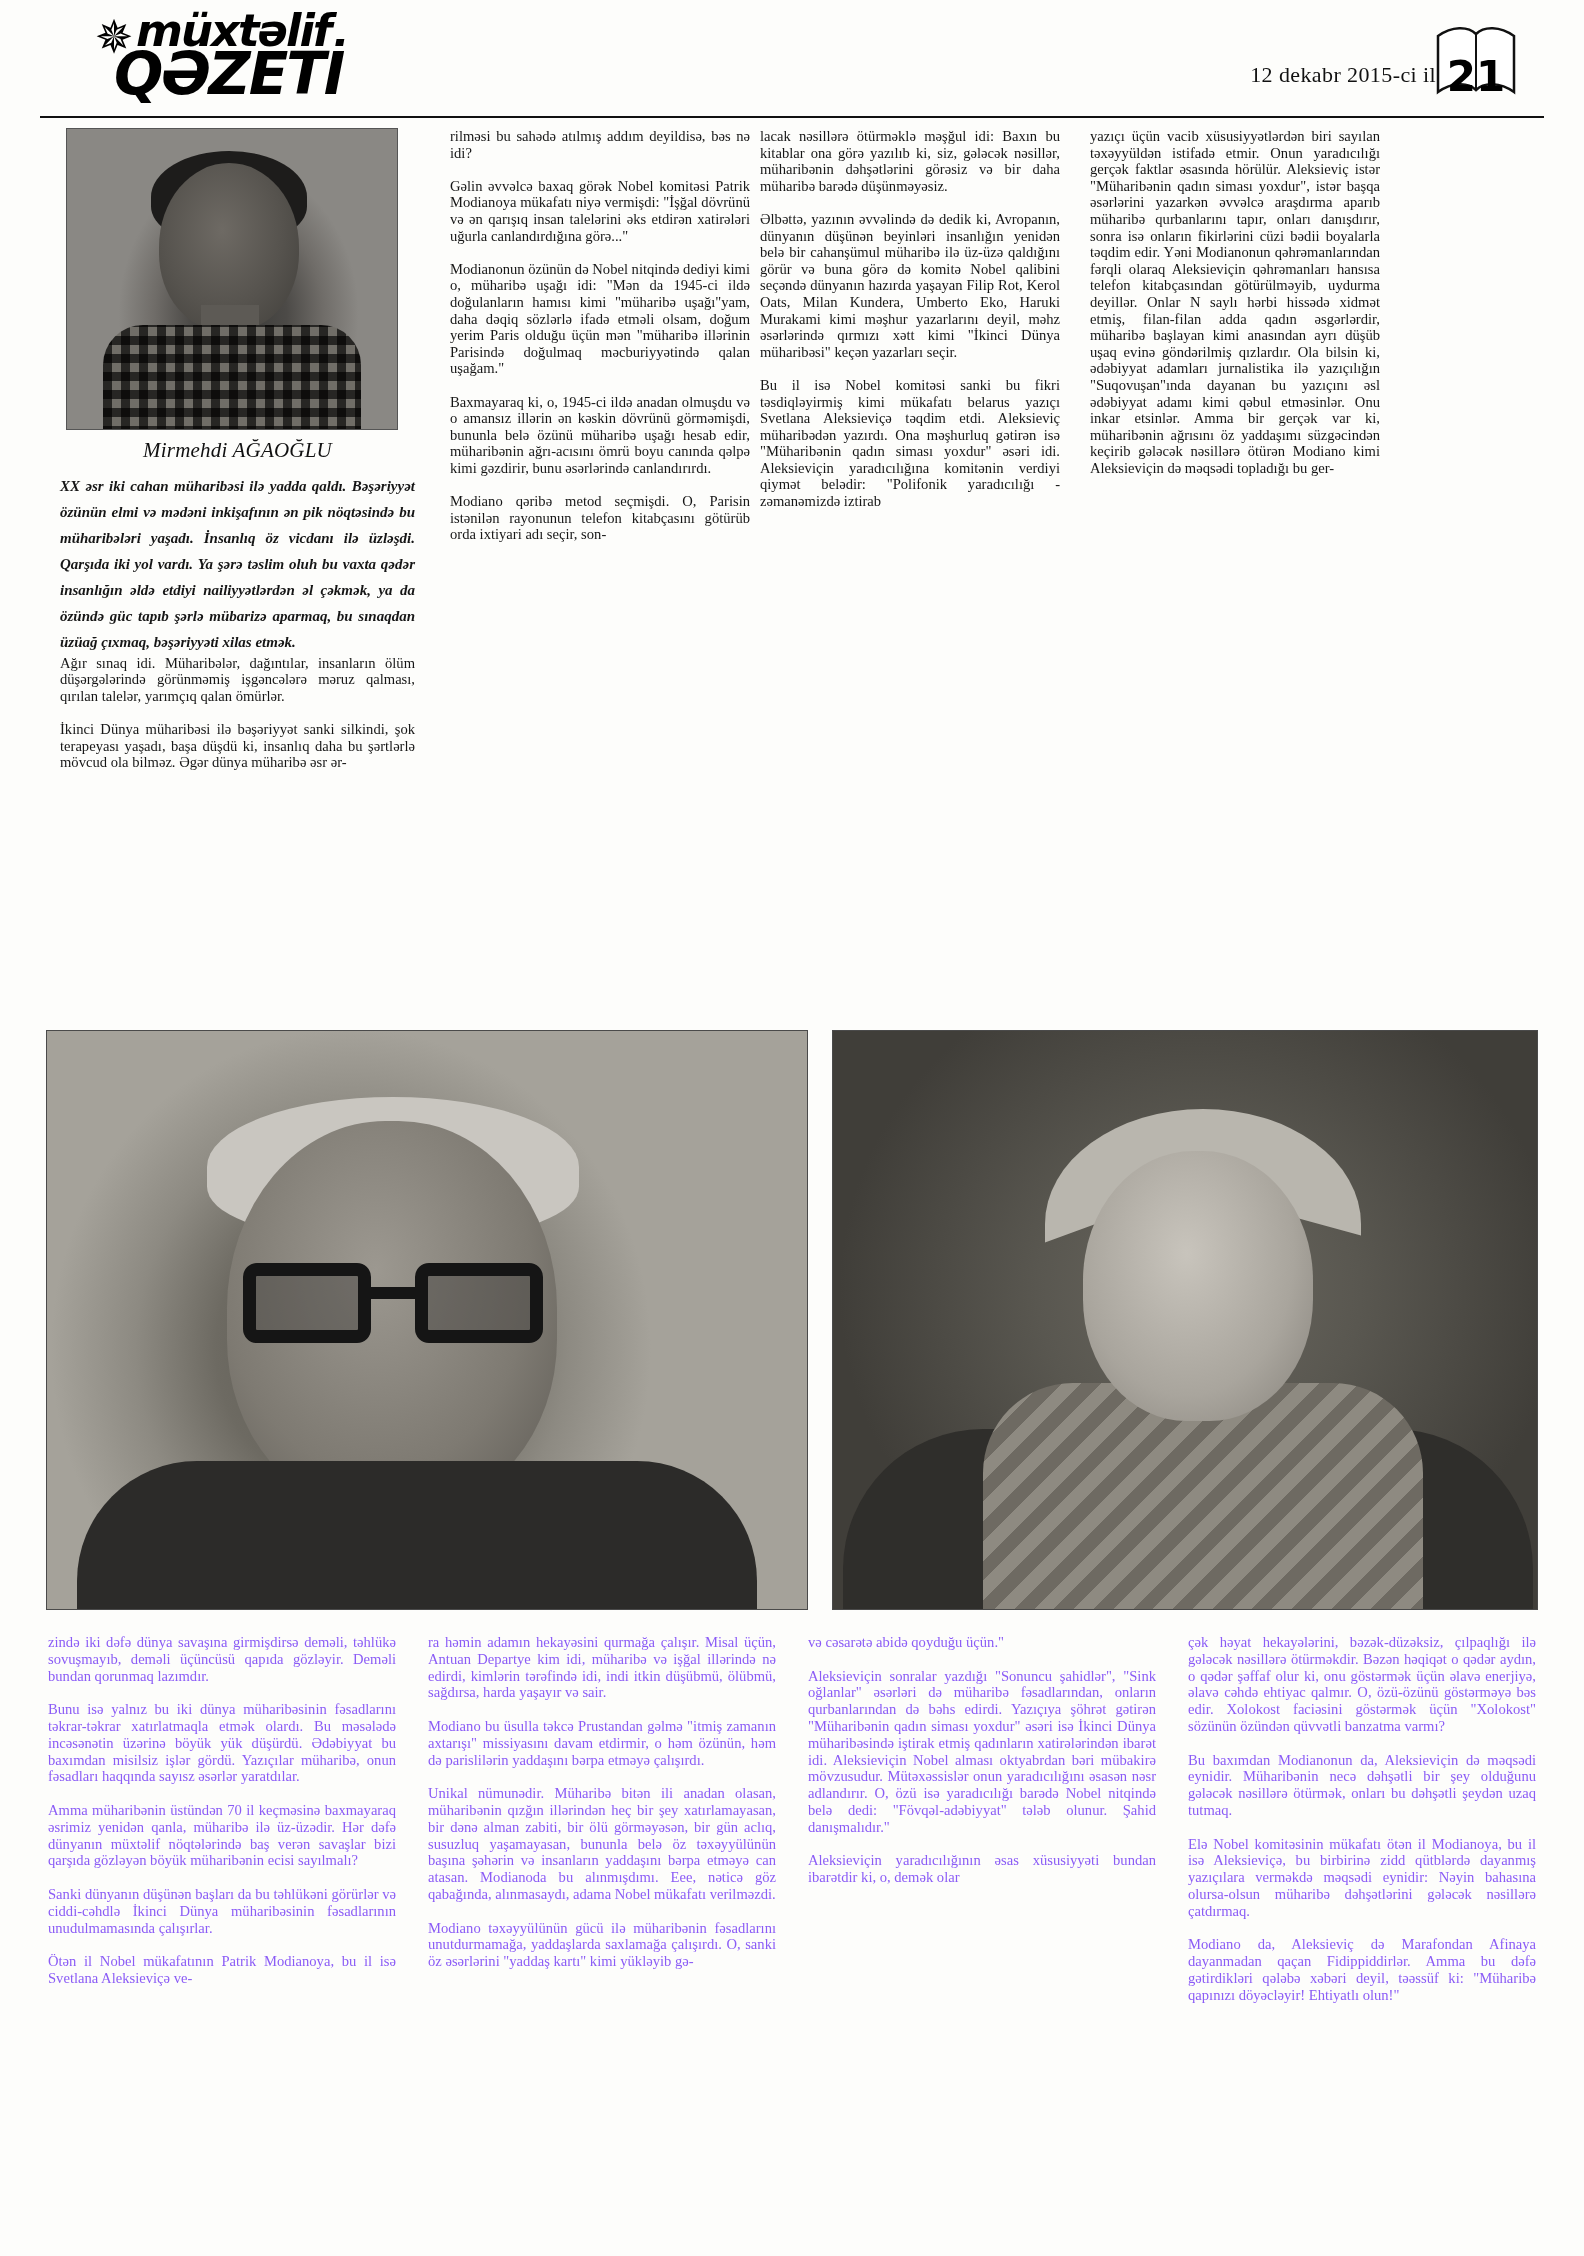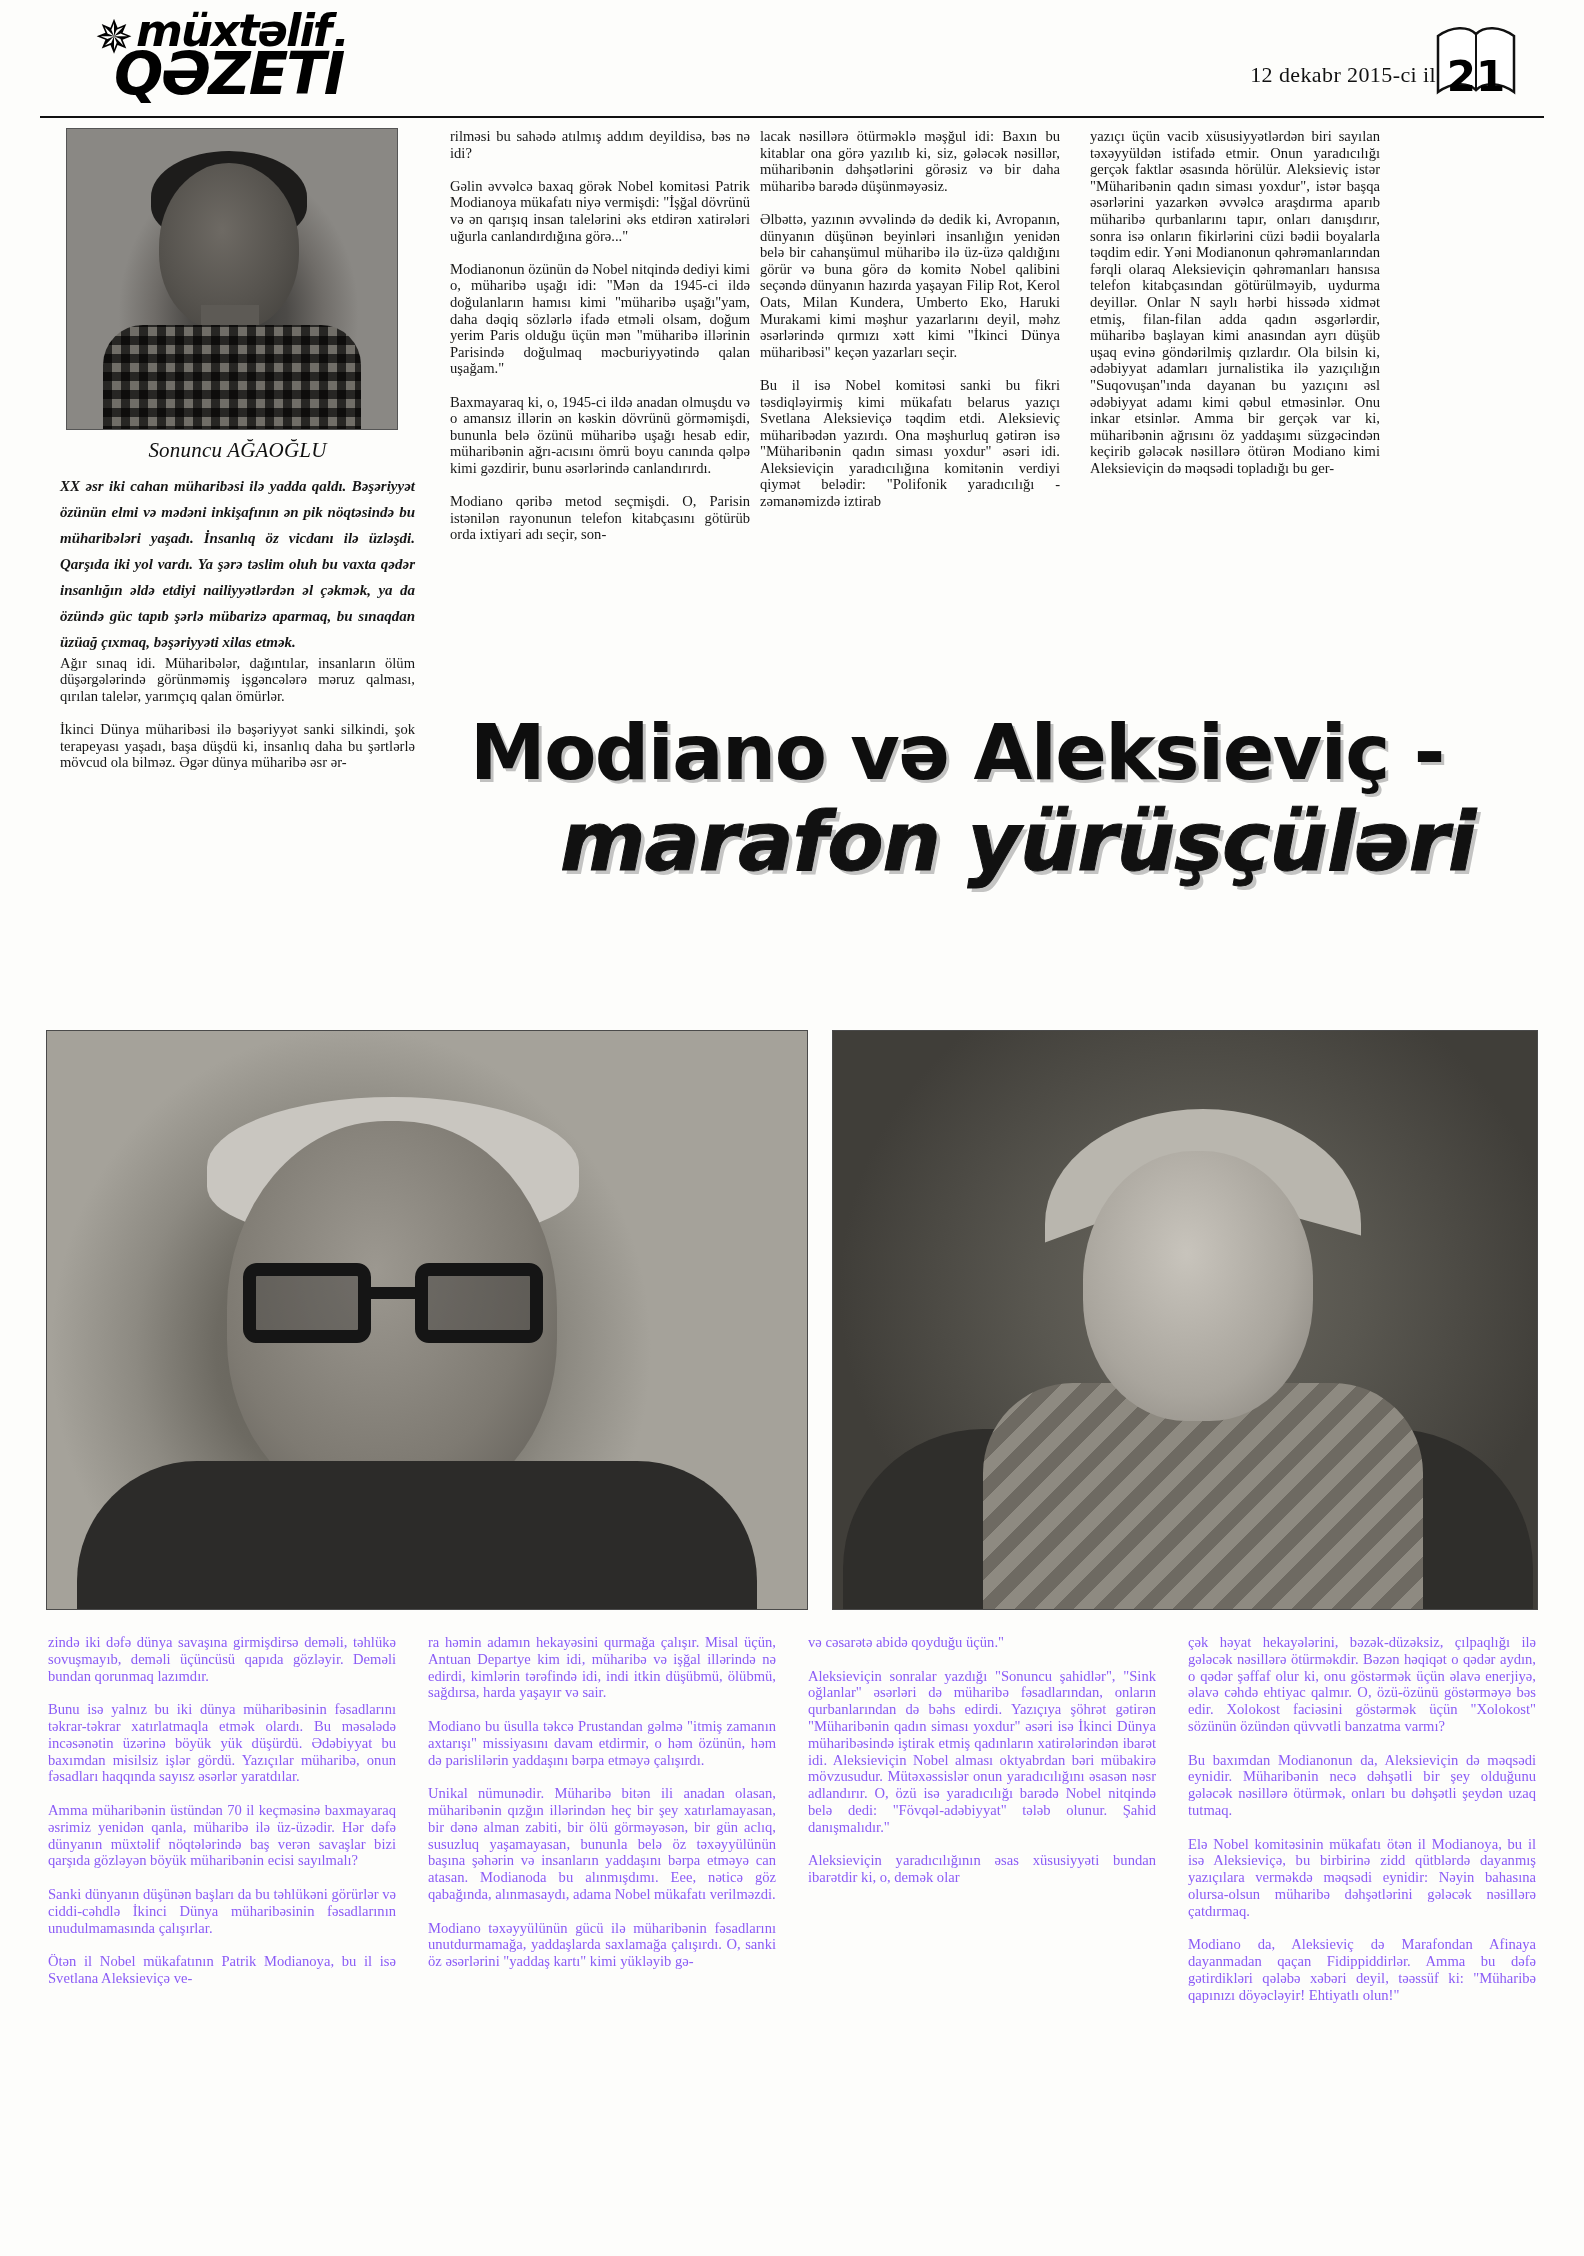--- a/index.html
+++ b/index.html
@@ -373,21 +373,21 @@
   <div class="top-section">
 
     <div class="col col1">
       <div class="portrait">
         <div class="bg"></div>
         <div class="hair"></div>
         <div class="head"></div>
         <div class="neck"></div>
         <div class="shirt"></div>
       </div>
-      <div class="caption">Sonuncu AĞAOĞLU</div>
+      <div class="caption">Mirmehdi AĞAOĞLU</div>
       <div class="lead">XX əsr iki cahan müharibəsi ilə yadda qaldı. Bəşəriyyət özünün elmi və mədəni inkişafının ən pik nöqtəsində bu müharibələri yaşadı. İnsanlıq öz vicdanı ilə üzləşdi. Qarşıda iki yol vardı. Ya şərə təslim oluh bu vaxta qədər insanlığın əldə etdiyi nailiyyətlərdən əl çəkmək, ya da özündə güc tapıb şərlə mübarizə aparmaq, bu sınaqdan üzüağ çıxmaq, bəşəriyyəti xilas etmək.</div>
       <div class="body-after-lead" style="white-space:pre-line;">Ağır sınaq idi. Müharibələr, dağıntılar, insanların ölüm düşərgələrində görünməmiş işgəncələrə məruz qalması, qırılan talelər, yarımçıq qalan ömürlər.
 
 İkinci Dünya müharibəsi ilə bəşəriyyət sanki silkindi, şok terapeyası yaşadı, başa düşdü ki, insanlıq daha bu şərtlərlə mövcud ola bilməz. Əgər dünya müharibə əsr ər-</div>
     </div>
 
     <div class="col col2" style="white-space:pre-line;">rilməsi bu sahədə atılmış addım deyildisə, bəs nə idi?
 
 Gəlin əvvəlcə baxaq görək Nobel komitəsi Patrik Modianoya mükafatı niyə vermişdi: "İşğal dövrünü və ən qarışıq insan talelərini əks etdirən xatirələri uğurla canlandırdığına görə..."
 
@@ -399,24 +399,20 @@
     <div class="col col3" style="white-space:pre-line;">lacak nəsillərə ötürməklə məşğul idi: Baxın bu kitablar ona görə yazılıb ki, siz, gələcək nəsillər, müharibənin dəhşətlərini görəsiz və bir daha müharibə barədə düşünməyəsiz.
 
 Əlbəttə, yazının əvvəlində də dedik ki, Avropanın, dünyanın düşünən beyinləri insanlığın yenidən belə bir cahanşümul müharibə ilə üz-üzə qaldığını görür və buna görə də komitə Nobel qalibini seçəndə dünyanın hazırda yaşayan Filip Rot, Kerol Oats, Milan Kundera, Umberto Eko, Haruki Murakami kimi məşhur yazarlarını deyil, məhz əsərlərində qırmızı xətt kimi "İkinci Dünya müharibəsi" keçən yazarları seçir.
 
 Bu il isə Nobel komitəsi sanki bu fikri təsdiqləyirmiş kimi mükafatı belarus yazıçı Svetlana Aleksieviçə təqdim etdi. Aleksieviç müharibədən yazırdı. Ona məşhurluq gətirən isə "Müharibənin qadın siması yoxdur" əsəri idi. Aleksieviçin yaradıcılığına komitənin verdiyi qiymət belədir: "Polifonik yaradıcılığı - zəmanəmizdə iztirab</div>
     <div class="col col4" style="left:1030px; width:290px;">yazıçı üçün vacib xüsusiyyətlərdən biri sayılan təxəyyüldən istifadə etmir. Onun yaradıcılığı gerçək faktlar əsasında hörülür. Aleksieviç istər "Müharibənin qadın siması yoxdur", istər başqa əsərlərini yazarkən əvvəlcə araşdırma aparıb müharibə qurbanlarını tapır, onları danışdırır, sonra isə onların fikirlərini cüzi bədii boyalarla təqdim edir. Yəni Modianonun qəhrəmanlarından fərqli olaraq Aleksieviçin qəhrəmanları hansısa telefon kitabçasından götürülməyib, uydurma deyillər. Onlar N saylı hərbi hissədə xidmət etmiş, filan-filan adda qadın əsgərlərdir, müharibə başlayan kimi anasından ayrı düşüb uşaq evinə göndərilmiş qızlardır.
 
 Ola bilsin ki, ədəbiyyat adamları jurnalistika ilə yazıçılığın "Suqovuşan"ında dayanan bu yazıçını əsl ədəbiyyat adamı kimi qəbul etməsinlər. Onu inkar etsinlər. Amma bir gerçək var ki, müharibənin ağrısını öz yaddaşımı süzgəcindən keçirib gələcək nəsillərə ötürən Modiano kimi Aleksieviçin də məqsədi topladığı bu ger-</div>
   </div>
 
-  <div class="headline">
-    <div class="line1">Modiano və Aleksieviç -</div>
-    <div class="line2">marafon yürüşçüləri</div>
-  </div>
 
   <div class="photos">
     <div class="photo photo-modiano">
       <div class="bg"></div>
       <div class="hair"></div>
       <div class="face"></div>
       <div class="glasses">
         <div class="lens l"></div>
         <div class="bridge"></div>
         <div class="lens r"></div>

